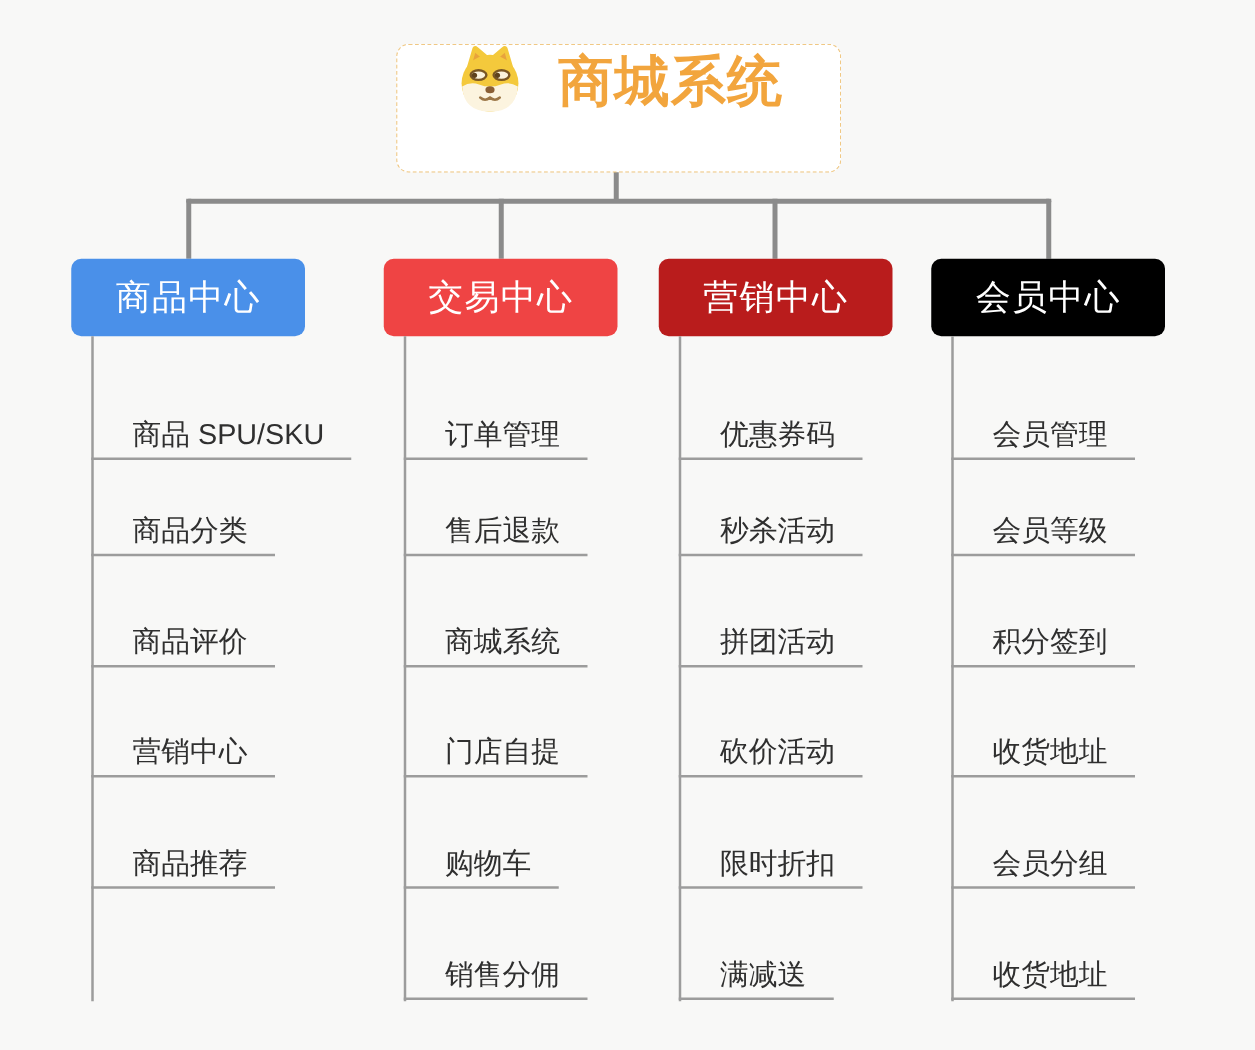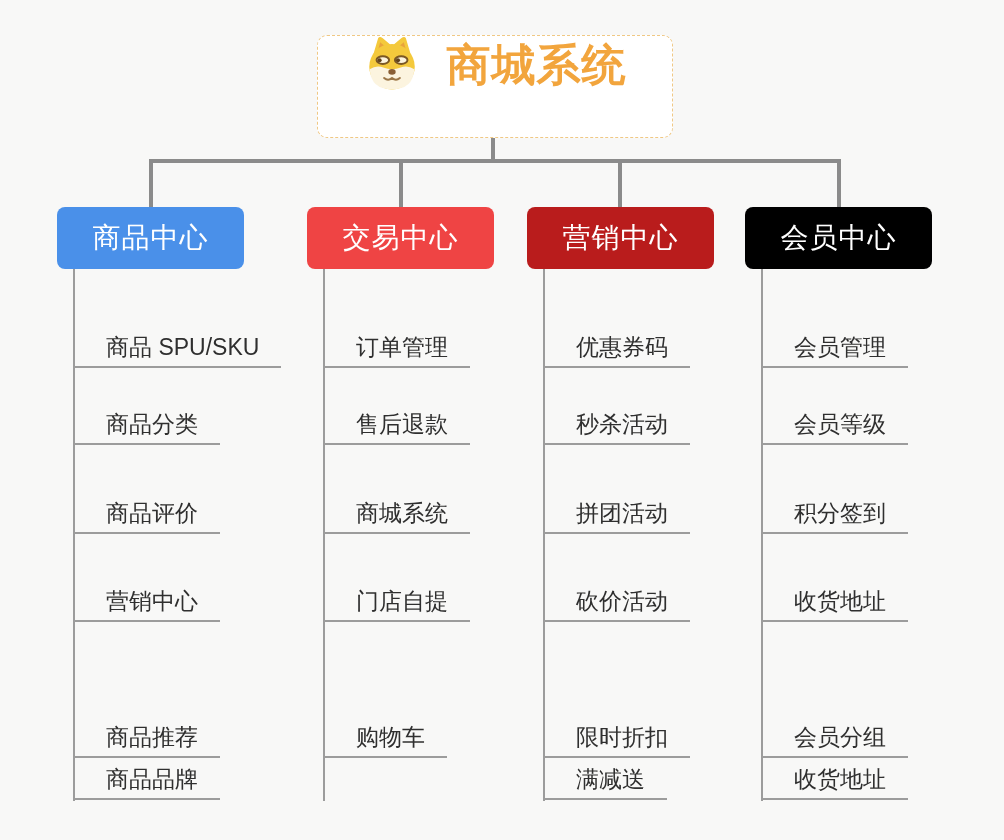--- a/index.html
+++ b/index.html
@@ -66,21 +66,21 @@
     font-size:23px;line-height:26px;
     color:var(--leaf-text,#2F2F2F);
     border-bottom:2px solid var(--leaf-line,#9C9C9C);
     white-space:nowrap;
     cursor:pointer;
   }
   .leaf.r0{top:115px;margin-top:12px;}
   .leaf.r1{top:204px;}
   .leaf.r2{top:293px;}
   .leaf.r3{top:381px;}
-  .leaf.r4{top:470px;margin-top:47px;}
+  .leaf.r4{top:470px;}
   .leaf.r5{top:559px;}
 </style>
 </head>
 <body>
 
 <div class="canvas">
 
   <div class="conn conn-root-stub"></div>
   <div class="conn conn-hbar rounded"></div>
   <div class="conn conn-stub s0"></div>
@@ -113,31 +113,31 @@
   </div>
 
   <div class="branch b0">
     <div class="branch-box" style="background: rgb(74, 144, 233);">商品中心</div>
     <div class="branch-vline"></div>
     <div class="leaf r0">商品 SPU/SKU</div>
     <div class="leaf r2">商品评价</div>
     <div class="leaf r1">商品分类</div>
     <div class="leaf r3">营销中心</div>
     <div class="leaf r4">商品推荐</div>
-    <div class="leaf r5">商品品牌</div>
   </div>
 
   <div class="branch b1">
     <div class="branch-box" style="background: #ef4444;">交易中心</div>
     <div class="branch-vline"></div>
     <div class="leaf r0">订单管理</div>
     <div class="leaf r1">售后退款</div>
     <div class="leaf r2">商城系统</div>
     <div class="leaf r3">门店自提</div>
     <div class="leaf r4">购物车</div>
+    <div class="leaf r5">销售分佣</div>
   </div>
 
   <div class="branch b2">
     <div class="branch-box" style="background: #b91c1c;">营销中心</div>
     <div class="branch-vline"></div>
     <div class="leaf r0">优惠券码</div>
     <div class="leaf r2">拼团活动</div>
     <div class="leaf r1">秒杀活动</div>
     <div class="leaf r3">砍价活动</div>
     <div class="leaf r4">限时折扣</div>

